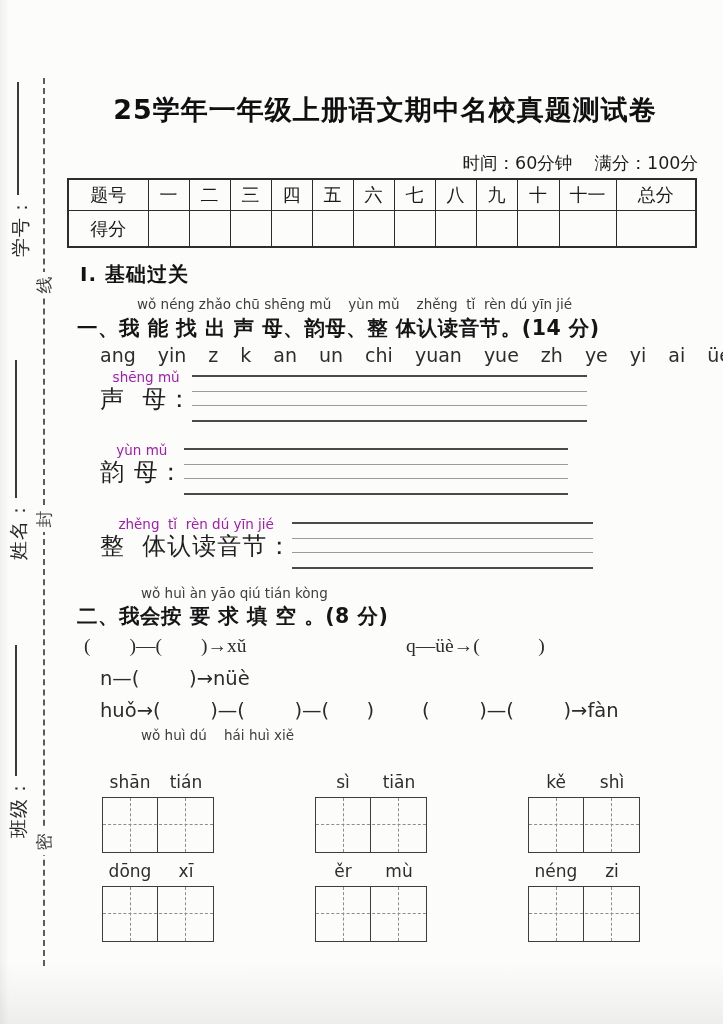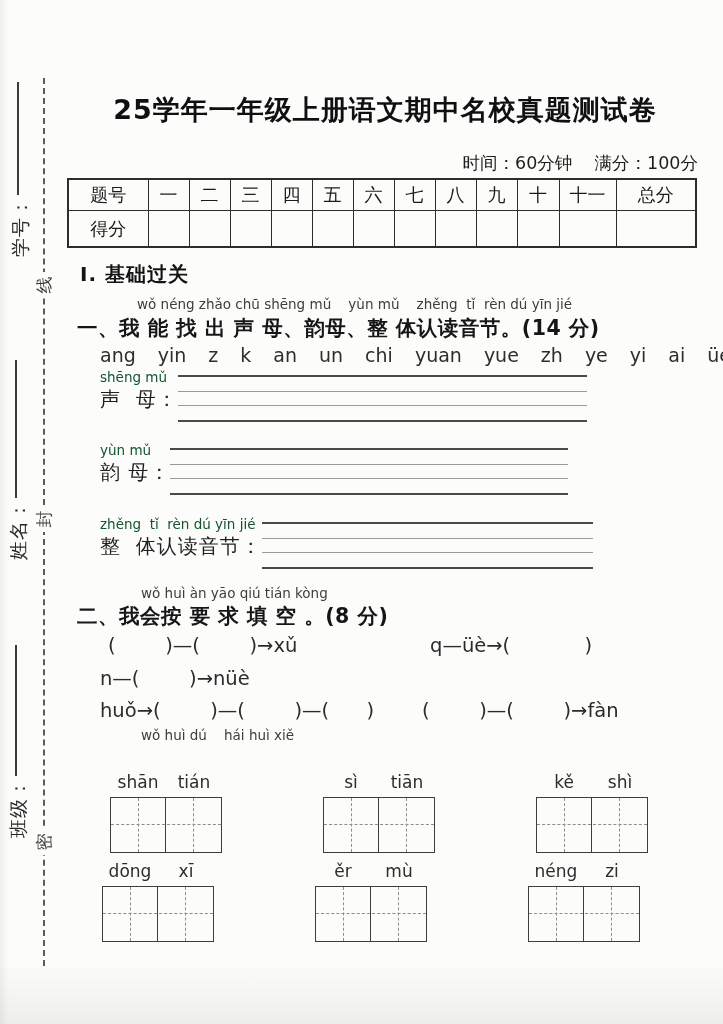--- a/index.html
+++ b/index.html
@@ -63,22 +63,22 @@
   .sec-head{font-size:20px;font-weight:700;color:#131313;letter-spacing:1px;}
   .q-hint{font-size:13.5px;color:#3d3d3d;margin-left:37px;}
   .q-head{font-size:20.5px;font-weight:700;color:#161616;letter-spacing:.5px;}
 
   
   .letters{left:100px;top:344px;display:flex;gap:22px;font-size:19px;color:#2d2d2d;}
 
   
   .pgroup{display:flex;}
   .plabel{display:flex;flex-direction:column;flex-shrink:0;}
-  .plabel .py{font-size:13.5px;color:#14532d;line-height:13px;}
-  .plabel .hz{font-size:20px;color:#1f1f1f;line-height:22px;margin-top:4px;letter-spacing:1px;}
+  .plabel .py{font-size:13.5px;color:#a21caf;line-height:13px;text-align:center;}
+  .plabel .hz{font-size:24px;color:#1f1f1f;line-height:22px;margin-top:4px;letter-spacing:1px;}
   .pl-lines{flex:1;margin-top:4px;min-width:0;}
   .pl-lines .ln{height:0;margin-bottom:13.6px;}
   .pl-lines .bold{border-top:2px solid #4a4a4a;}
   .pl-lines .thin{border-top:1.2px solid #9b9b9b;}
 
   
   .q2row{display:flex;font-size:19.5px;color:#2b2b2b;line-height:24px;}
   .q2l{width:322px;flex-shrink:0;}
 
   
@@ -249,35 +249,35 @@
       <div class="ln bold"></div>
         <div class="ln thin"></div>
         <div class="ln thin"></div>
         <div class="ln bold"></div>
     </div>
   </div>
 
   <div class="abs q-hint pre" style="left:104px;top:585px;">wǒ huì àn yāo qiú tián kòng</div>
   <div class="abs q-head pre" style="left:77px;top:602px;">二、我会按 要 求 填 空 。(8 分)</div>
 
-  <div class="abs q2row" style="left:108px;top:634px;">
+  <div class="abs q2row" style="left:84px;top:634px;font-family:Liberation Serif, serif;">
     <span class="q2l pre">(        )—(        )→xǔ</span>
     <span class="pre">q—üè→(            )</span>
   </div>
   <div class="abs q2row" style="left:100px;top:667px;justify-content:center;">
     <span class="q2l pre">n—(        )→nüè</span>
   </div>
   <div class="abs q2row" style="left:100px;top:699px;">
     <span class="q2l pre">huǒ→(        )—(        )—(      )</span>
     <span class="pre">(        )—(        )→fàn</span>
   </div>
 
   <div class="abs q-hint pre" style="left:104px;top:727px;">wǒ huì dú    hái huì xiě</div>
 
-  <div class="abs gridrow" style="left:110px;top:773px;align-items:center;">
+  <div class="abs gridrow" style="left:102px;top:773px;align-items:center;">
     <div class="ggroup">
       <div class="glabels">
         <span>shān</span>
         <span>tián</span>
       </div>
       <div class="tian-grid">
         <div class="vdash1"></div>
           <div class="vdash2"></div>
           <div class="vsolid"></div>
           <div class="hdash"></div>

